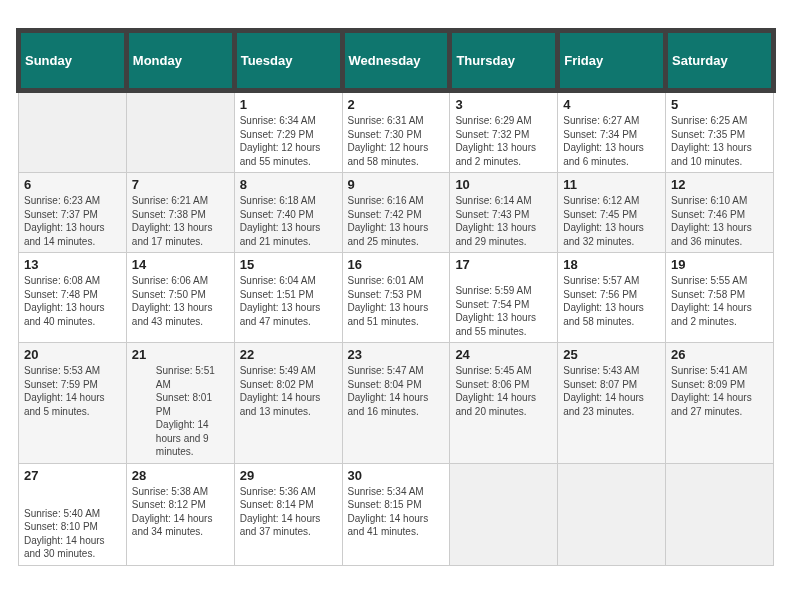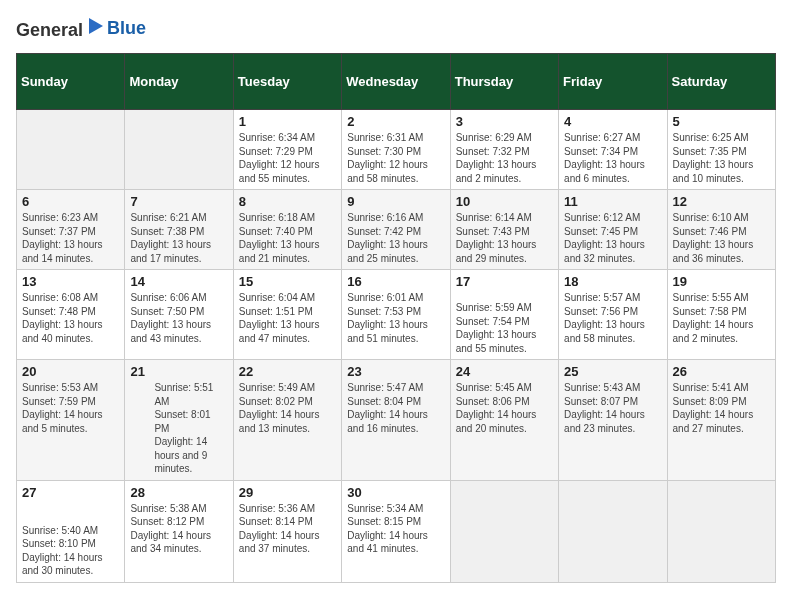--- a/index.html
+++ b/index.html
@@ -48,27 +48,27 @@
     .location-subtitle {
       font-size: 15px;
       color: #555;
     }
     .calendar {
       width: 100%;
       border-collapse: collapse;
       border: 1px solid #ccc;
     }
     .calendar th {
-      background: #14532d;
+      background: #0f766e;
       color: #fff;
       font-size: 13px;
       font-weight: bold;
       padding: 20px 4px;
       text-align: left;
-      border: 1px solid #404040;
+      border: 5px solid #404040;
     }
     .calendar td {
       vertical-align: top;
       border: 1px solid #ccc;
       padding: 4px 5px;
       width: 107px;
       min-height: 70px;
       font-size: 11px;
       color: #333;
       background: #fff;
@@ -89,30 +89,20 @@
     }
     tr:nth-child(odd) td { background: #fff; }
     tr:nth-child(even) td { background: #f5f5f5; }
     tr:nth-child(odd) td.empty { background: #f0f0f0; }
     tr:nth-child(even) td.empty { background: #ebebeb; }
   </style>
 </head>
 <body>
 
 <div class="header-area">
-  <div class="logo">
-    <div>
-      <span class="logo-text-general">General</span><svg class="logo-icon" viewBox="0 0 20 20" xmlns="http://www.w3.org/2000/svg">
-          <polygon points="4,2 18,10 4,18" fill="#2b6cc4"></polygon>
-        </svg>
-    </div>
-    <div>
-      <span class="logo-text-blue">Blue</span>
-    </div>
-  </div>
 </div>
 
 <table class="calendar">
   <thead>
     <tr>
     <th>Sunday</th>
         <th>Monday</th>
         <th>Tuesday</th>
         <th>Wednesday</th>
         <th>Thursday</th>

